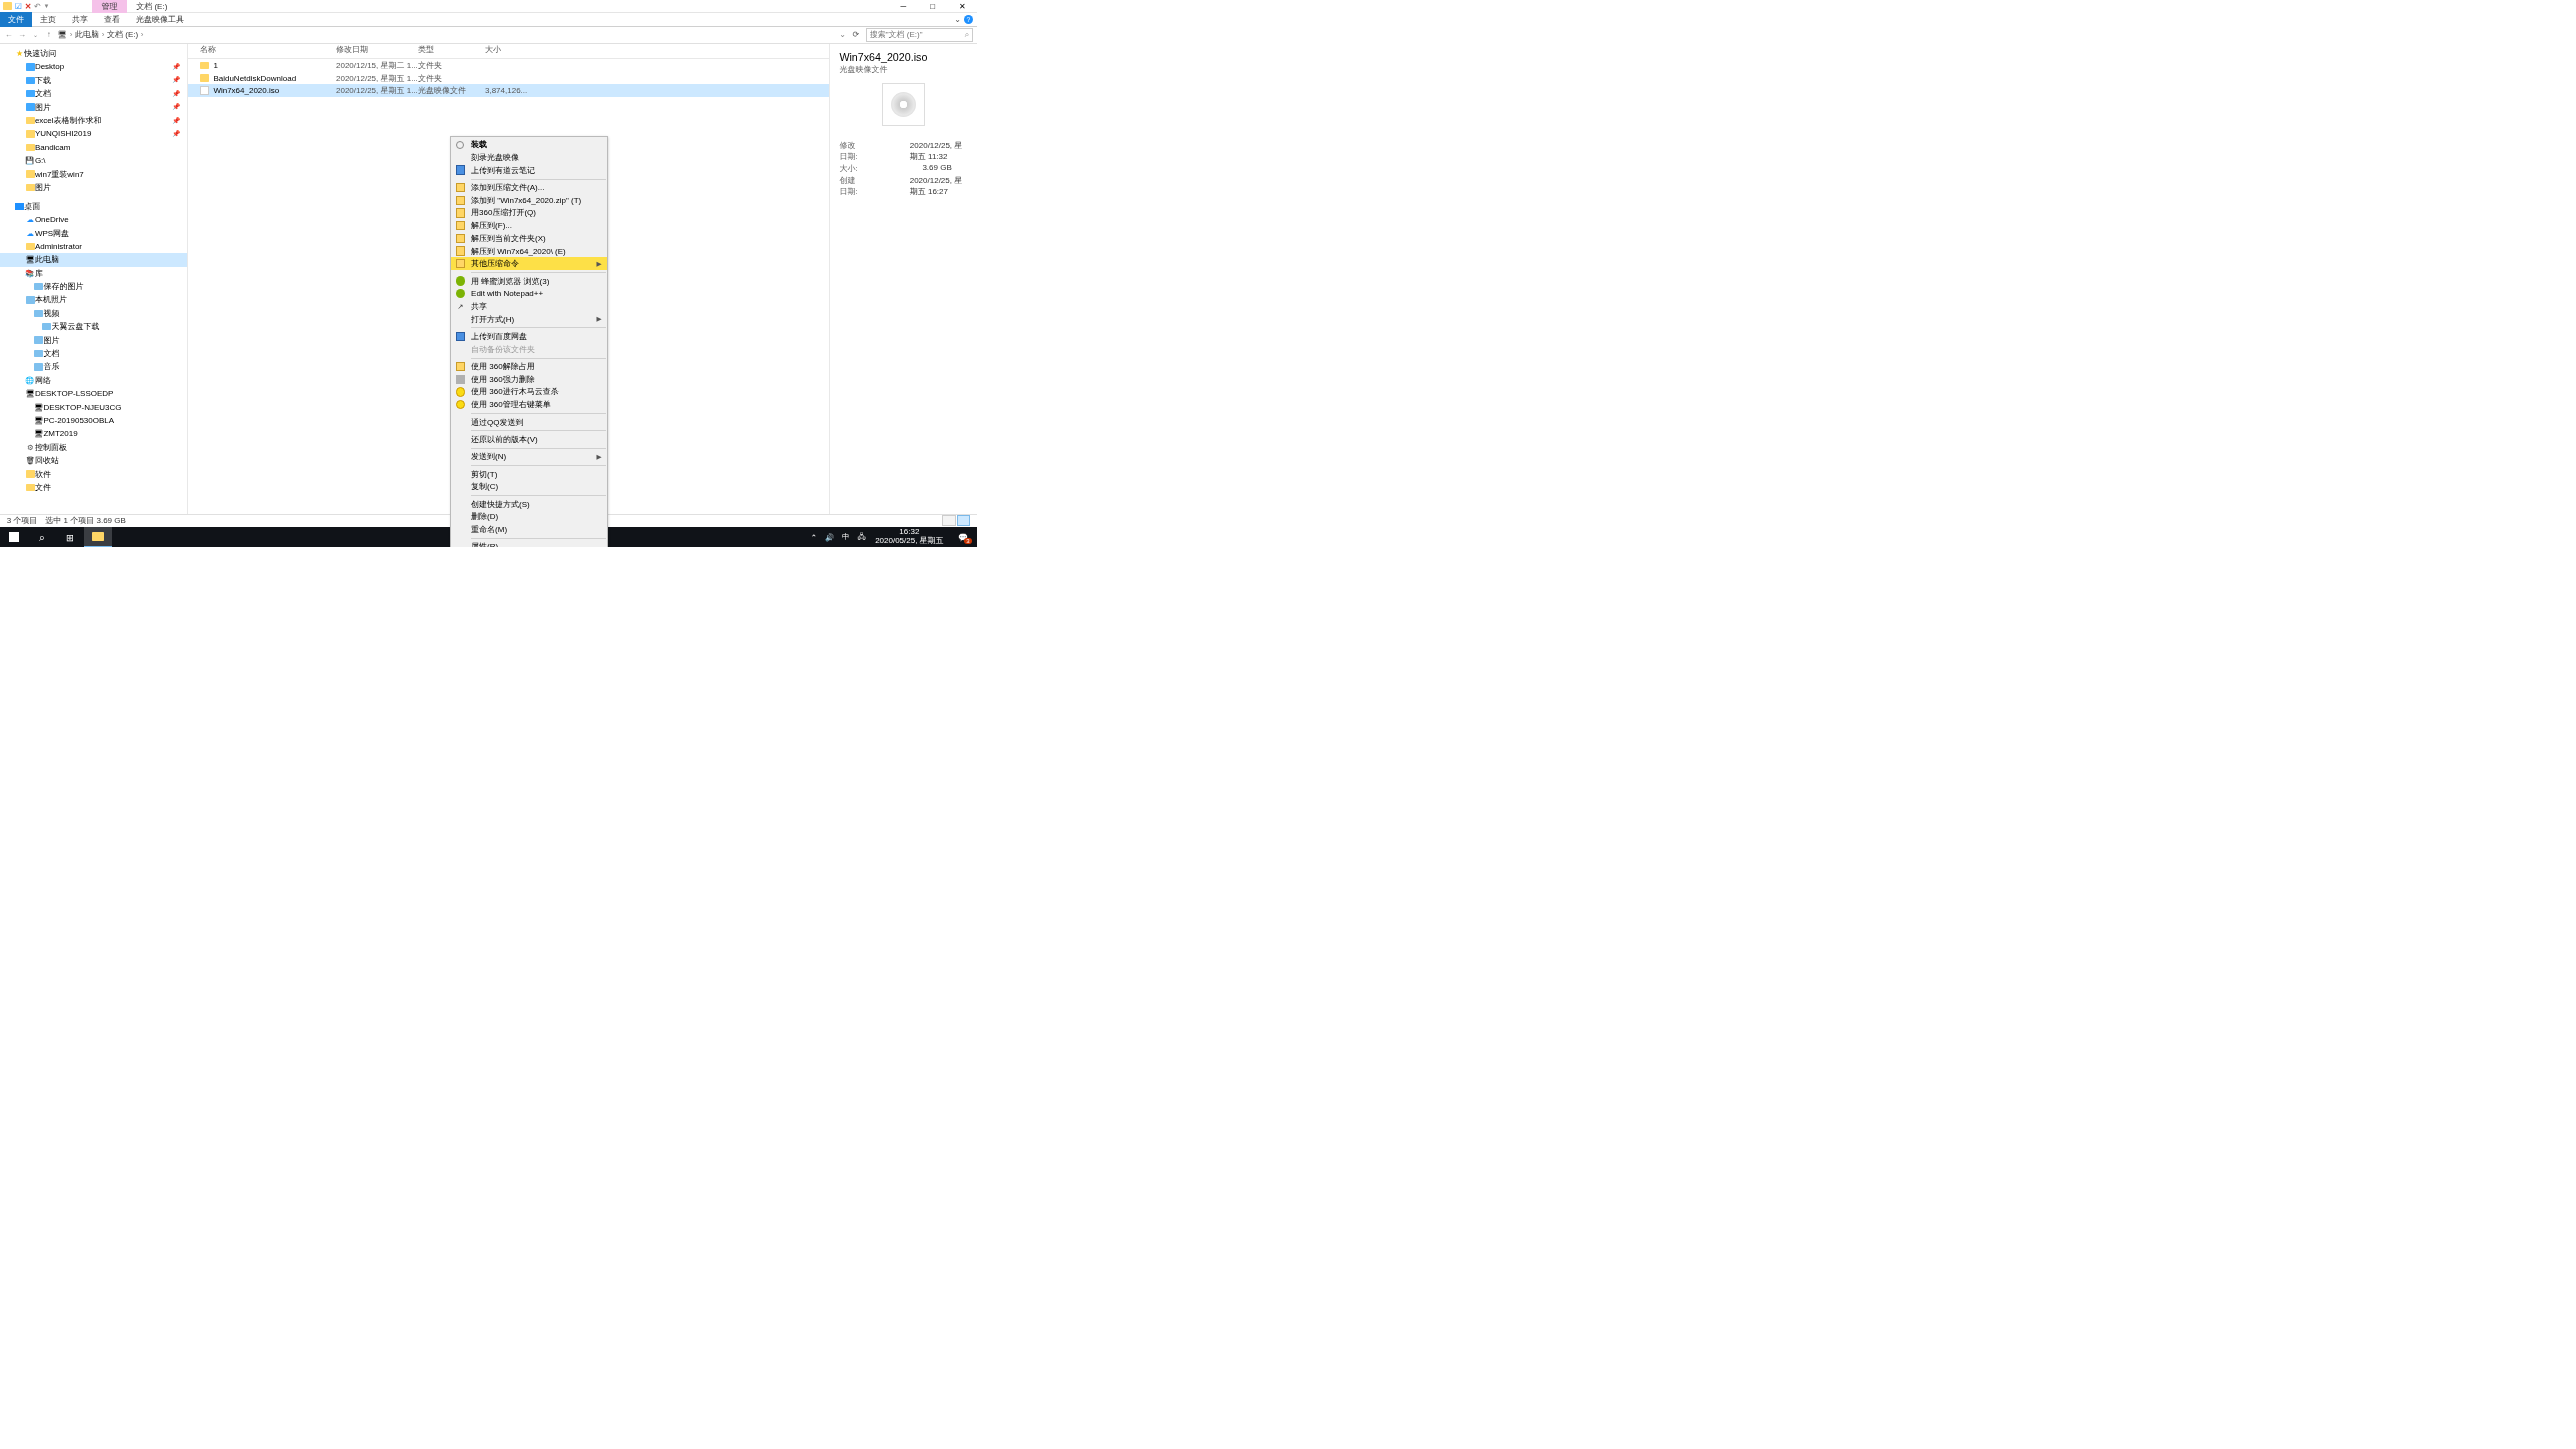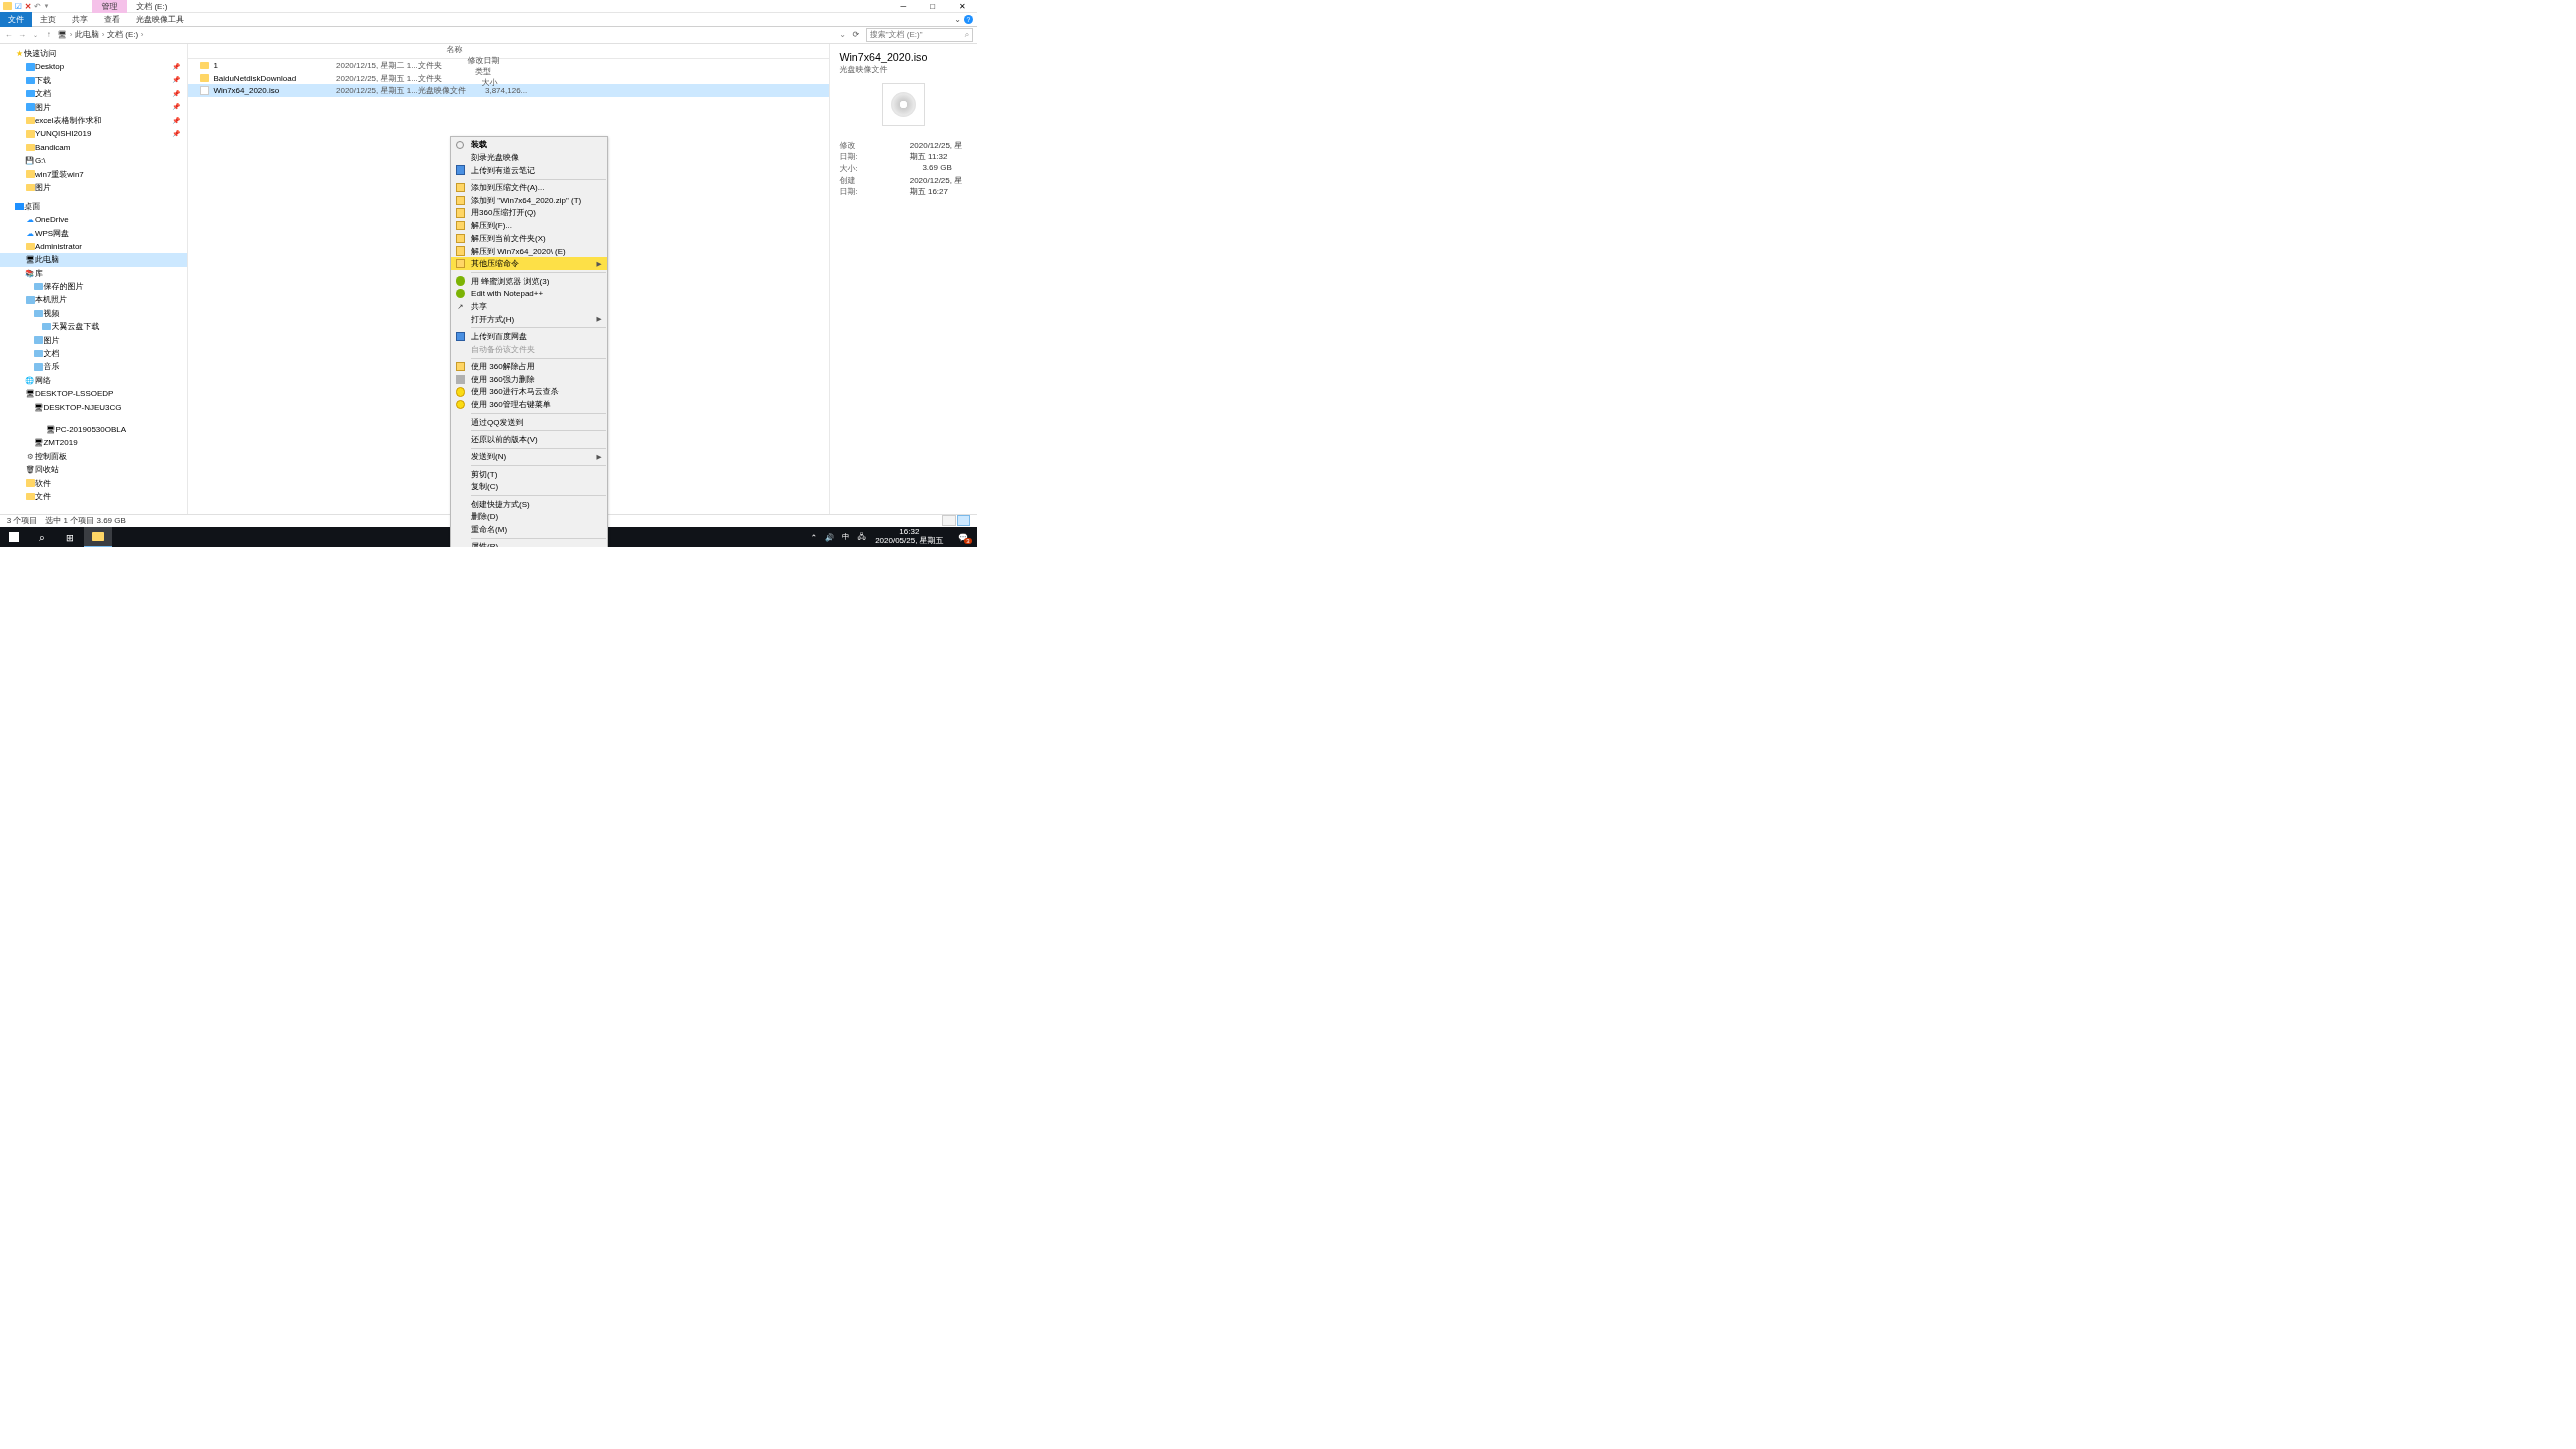--- a/index.html
+++ b/index.html
@@ -51,21 +51,21 @@
   .net-ico::before { content: "🌐"; color: #1e90ff; font-size: 7.4px; }
   .cloud-ico::before { content: "☁"; color: #1e90ff; font-size: 7.4px; }
   .drive-ico::before { content: "💾"; font-size: 7.4px; }
   .lib-ico::before { content: "📚"; font-size: 7.4px; }
   .recycle-ico::before { content: "🗑"; font-size: 7.4px; }
   .cp-ico::before { content: "⚙"; font-size: 7.4px; color: #555; }
   .nav-sep { height: 5.4px; }
 
   
   .file-list { flex: 1; position: relative; }
-  .list-header { display: flex; height: 14.8px; align-items: center; border-bottom: 0.7px solid #e8e8e8; color: #555; flex-direction: column; }
+  .list-header { display: flex; height: 14.8px; border-bottom: 0.7px solid #e8e8e8; color: #555; }
   .col-name { width: 148px; padding-left: 12px; }
   .col-date { width: 82px; }
   .col-type { width: 67px; }
   .col-size { width: 54px; text-align: left; }
   .file-row { display: flex; height: 12.7px; align-items: center; }
   .file-row.selected { background: #cce8ff; }
   .file-cell-name { width: 148px; padding-left: 12px; display: flex; align-items: center; gap: 4px; }
   .file-cell-date { width: 82px; color: #555; }
   .file-cell-type { width: 67px; color: #555; }
   .file-cell-size { width: 54px; color: #555; }
@@ -294,21 +294,21 @@
       </div>
     <div id="nav-net">
         <div class="nav-item indent2" style="">
           <span class="nav-icon pc-ico"></span>
           <span>DESKTOP-LSSOEDP</span>
         </div>
         <div class="nav-item indent2" style="padding-left:34px;">
           <span class="nav-icon pc-ico"></span>
           <span>DESKTOP-NJEU3CG</span>
         </div>
-        <div class="nav-item indent2" style="padding-left:46px;margin-top:9px;">
+        <div class="nav-item indent2" style="padding-left:34px;">
           <span class="nav-icon pc-ico"></span>
           <span>PC-20190530OBLA</span>
         </div>
         <div class="nav-item indent2" style="padding-left:34px;">
           <span class="nav-icon pc-ico"></span>
           <span>ZMT2019</span>
         </div>
       </div>
     <div id="nav-bottom">
         <div class="nav-item indent1">

